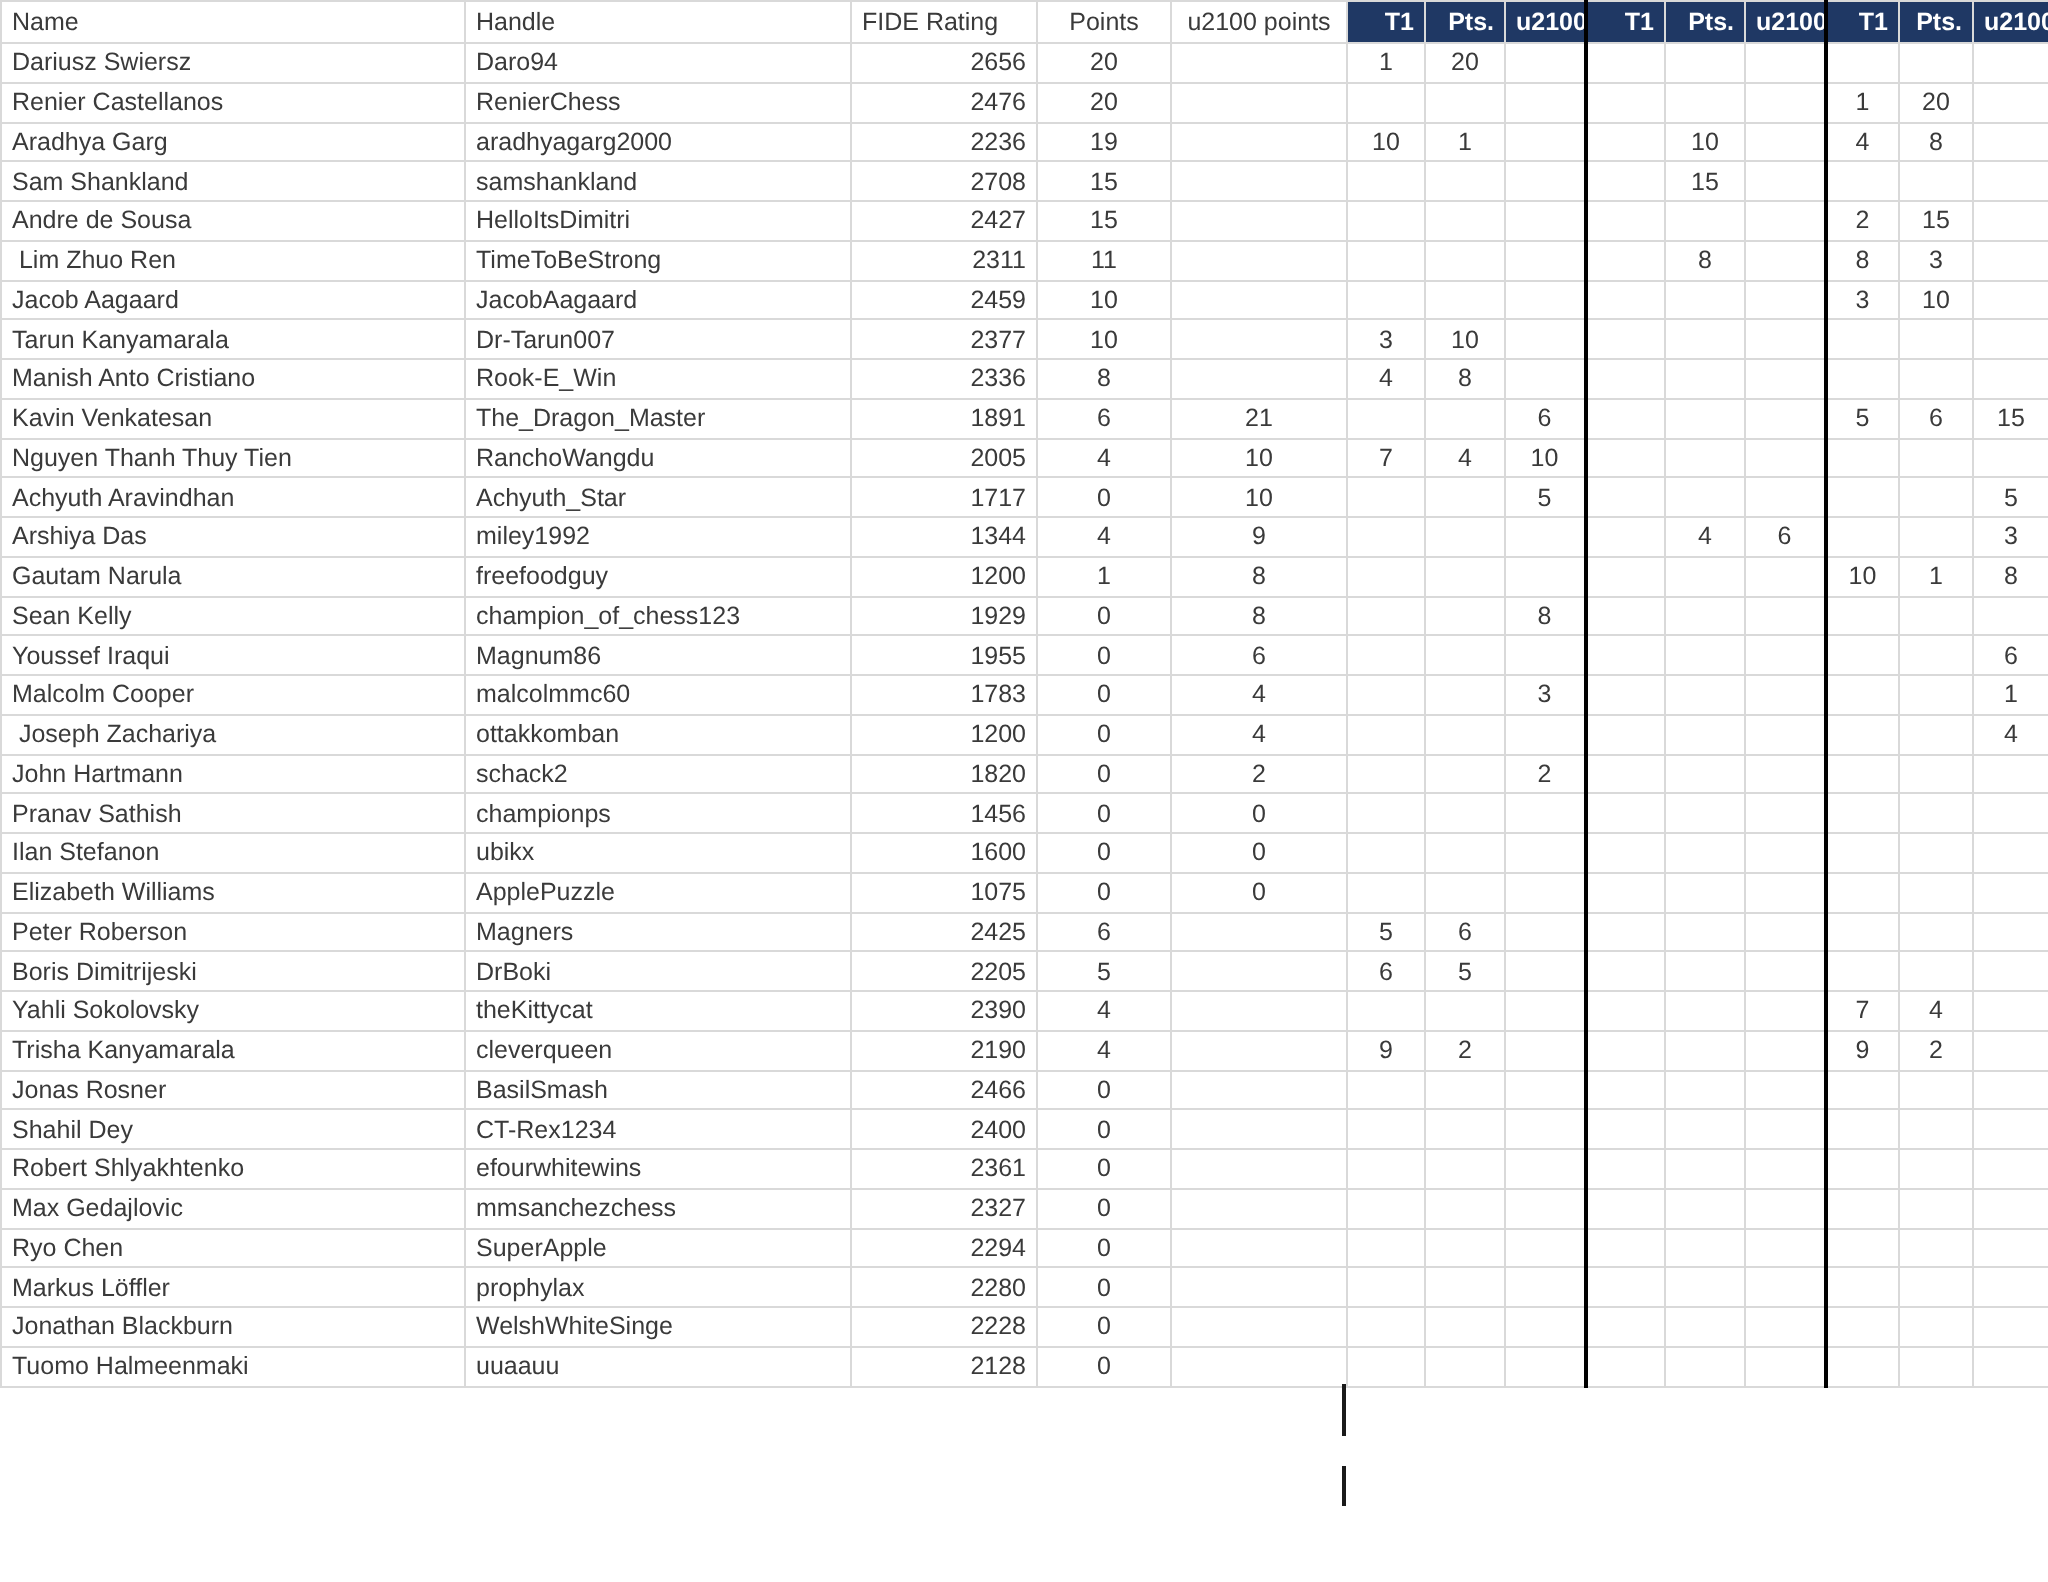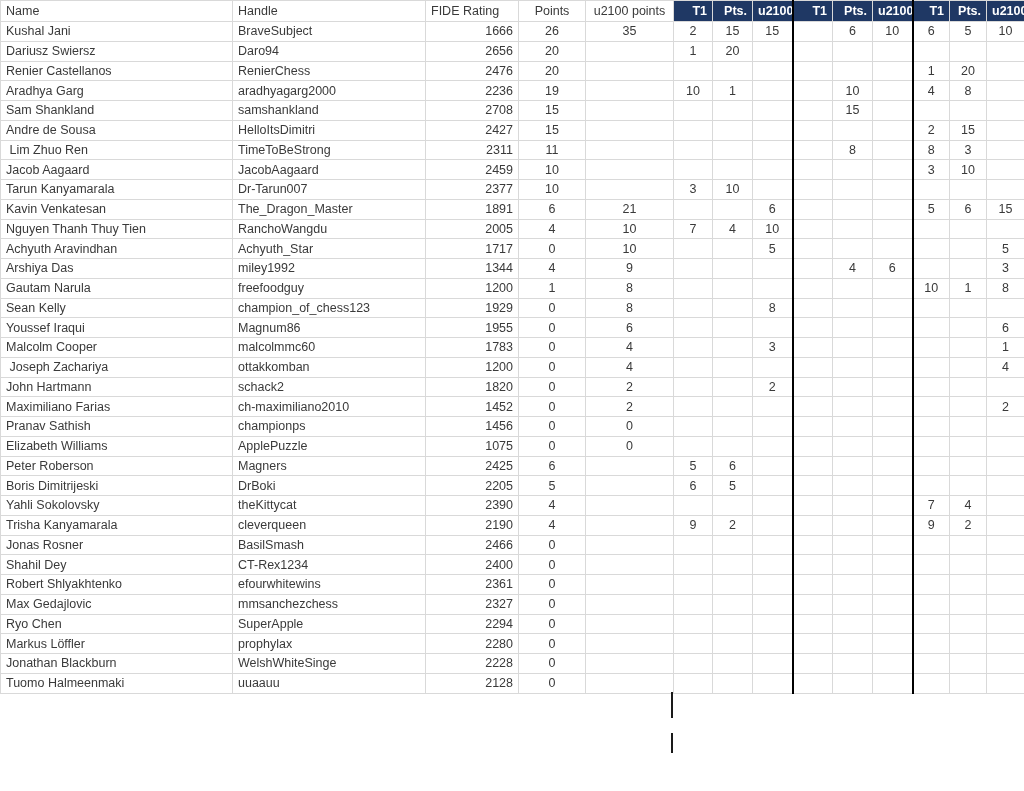--- a/index.html
+++ b/index.html
@@ -79,36 +79,20 @@
         <th class="group-h sep">T1</th>
         <th class="group-h">Pts.</th>
         <th class="group-h">u2100</th>
         <th class="group-h sep">T1</th>
         <th class="group-h">Pts.</th>
         <th class="group-h">u2100</th>
       </tr>
     </thead>
     <tbody id="rows">
         <tr>
-          <td class="t-left">Kushal Jani</td>
-          <td class="t-left">BraveSubject</td>
-          <td class="t-right">1666</td>
-          <td class="t-center">26</td>
-          <td class="t-center">35</td>
-          <td class="t-center">2</td>
-          <td class="t-center">15</td>
-          <td class="t-center">15</td>
-          <td class="t-center sep"></td>
-          <td class="t-center">6</td>
-          <td class="t-center">10</td>
-          <td class="t-center sep">6</td>
-          <td class="t-center">5</td>
-          <td class="t-center">10</td>
-        </tr>
-        <tr>
           <td class="t-left">Dariusz Swiersz</td>
           <td class="t-left">Daro94</td>
           <td class="t-right">2656</td>
           <td class="t-center">20</td>
           <td class="t-center"></td>
           <td class="t-center">1</td>
           <td class="t-center">20</td>
           <td class="t-center"></td>
           <td class="t-center sep"></td>
           <td class="t-center"></td>
@@ -223,20 +207,36 @@
           <td class="t-center">10</td>
           <td class="t-center"></td>
           <td class="t-center sep"></td>
           <td class="t-center"></td>
           <td class="t-center"></td>
           <td class="t-center sep"></td>
           <td class="t-center"></td>
           <td class="t-center"></td>
         </tr>
         <tr>
+          <td class="t-left">Manish Anto Cristiano</td>
+          <td class="t-left">Rook-E_Win</td>
+          <td class="t-right">2336</td>
+          <td class="t-center">8</td>
+          <td class="t-center"></td>
+          <td class="t-center">4</td>
+          <td class="t-center">8</td>
+          <td class="t-center"></td>
+          <td class="t-center sep"></td>
+          <td class="t-center"></td>
+          <td class="t-center"></td>
+          <td class="t-center sep"></td>
+          <td class="t-center"></td>
+          <td class="t-center"></td>
+        </tr>
+        <tr>
           <td class="t-left">Kavin Venkatesan</td>
           <td class="t-left">The_Dragon_Master</td>
           <td class="t-right">1891</td>
           <td class="t-center">6</td>
           <td class="t-center">21</td>
           <td class="t-center"></td>
           <td class="t-center"></td>
           <td class="t-center">6</td>
           <td class="t-center sep"></td>
           <td class="t-center"></td>
@@ -383,39 +383,39 @@
           <td class="t-center"></td>
           <td class="t-center">2</td>
           <td class="t-center sep"></td>
           <td class="t-center"></td>
           <td class="t-center"></td>
           <td class="t-center sep"></td>
           <td class="t-center"></td>
           <td class="t-center"></td>
         </tr>
         <tr>
-          <td class="t-left">Maximiliano Farias</td>
-          <td class="t-left">ch-maximiliano2010</td>
-          <td class="t-right">1452</td>
-          <td class="t-center">0</td>
-          <td class="t-center">2</td>
-          <td class="t-center"></td>
-          <td class="t-center"></td>
-          <td class="t-center"></td>
-          <td class="t-center sep"></td>
-          <td class="t-center"></td>
-          <td class="t-center"></td>
-          <td class="t-center sep"></td>
-          <td class="t-center"></td>
-          <td class="t-center">2</td>
-        </tr>
-        <tr>
           <td class="t-left">Pranav Sathish</td>
           <td class="t-left">championps</td>
           <td class="t-right">1456</td>
+          <td class="t-center">0</td>
+          <td class="t-center">0</td>
+          <td class="t-center"></td>
+          <td class="t-center"></td>
+          <td class="t-center"></td>
+          <td class="t-center sep"></td>
+          <td class="t-center"></td>
+          <td class="t-center"></td>
+          <td class="t-center sep"></td>
+          <td class="t-center"></td>
+          <td class="t-center"></td>
+        </tr>
+        <tr>
+          <td class="t-left">Ilan Stefanon</td>
+          <td class="t-left">ubikx</td>
+          <td class="t-right">1600</td>
           <td class="t-center">0</td>
           <td class="t-center">0</td>
           <td class="t-center"></td>
           <td class="t-center"></td>
           <td class="t-center"></td>
           <td class="t-center sep"></td>
           <td class="t-center"></td>
           <td class="t-center"></td>
           <td class="t-center sep"></td>
           <td class="t-center"></td>

